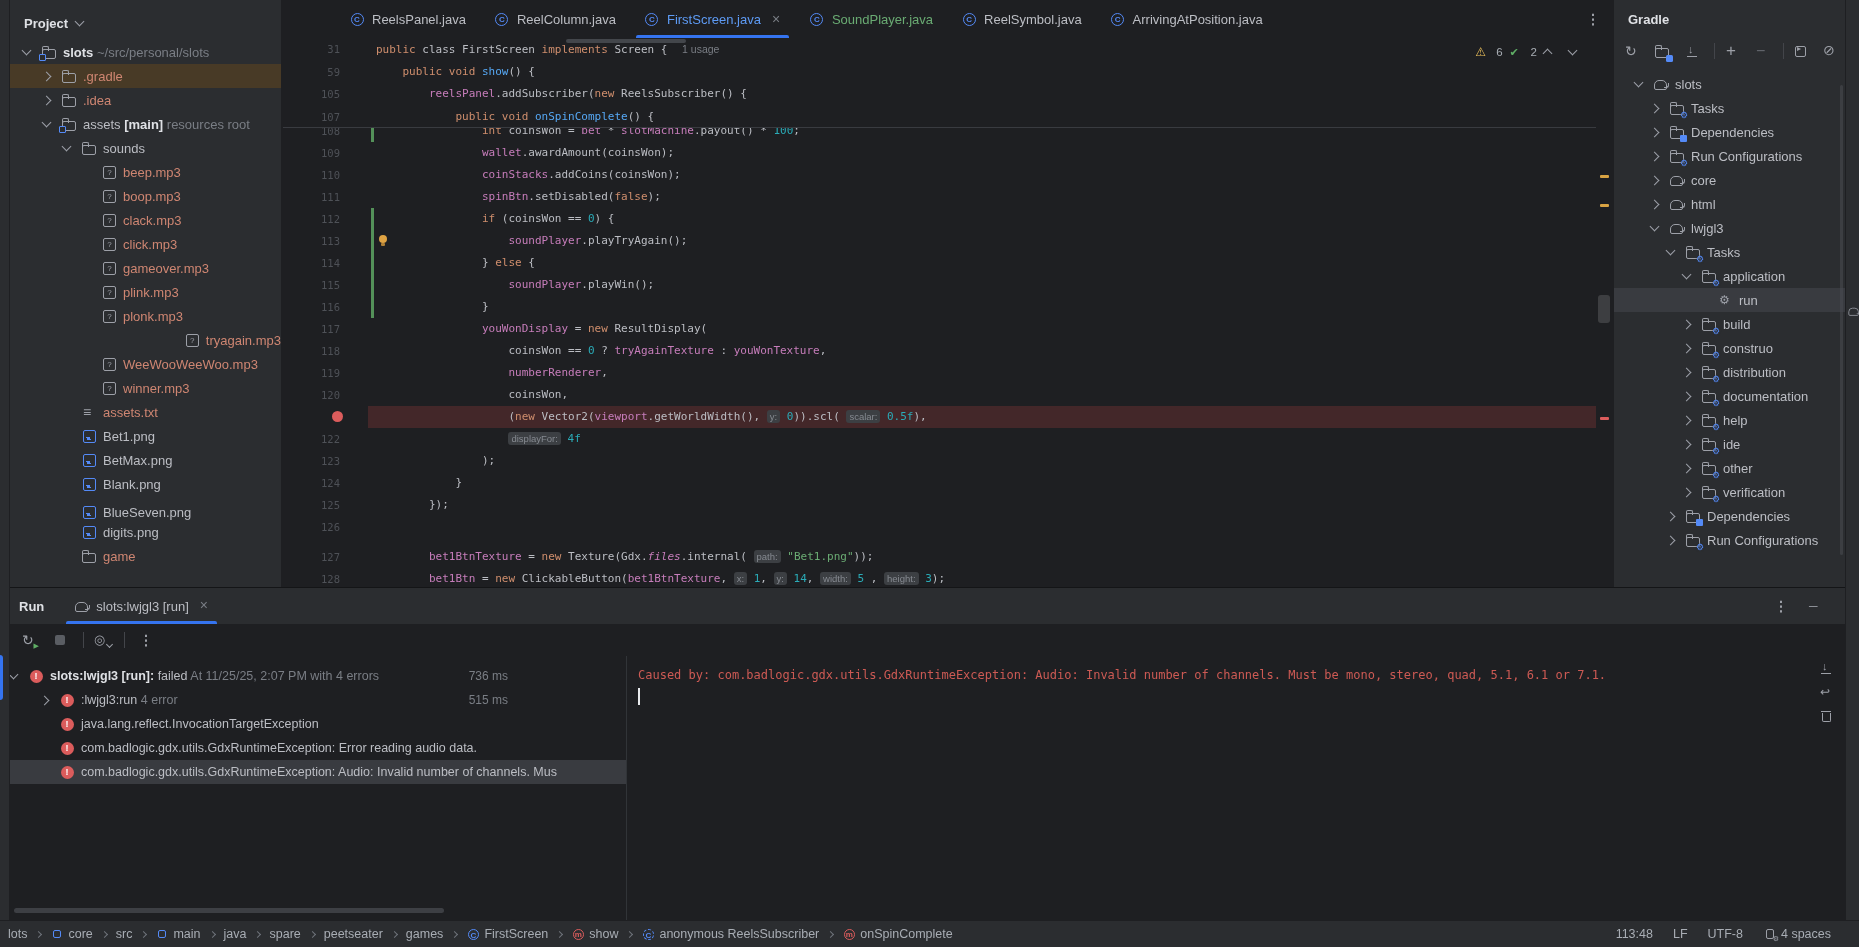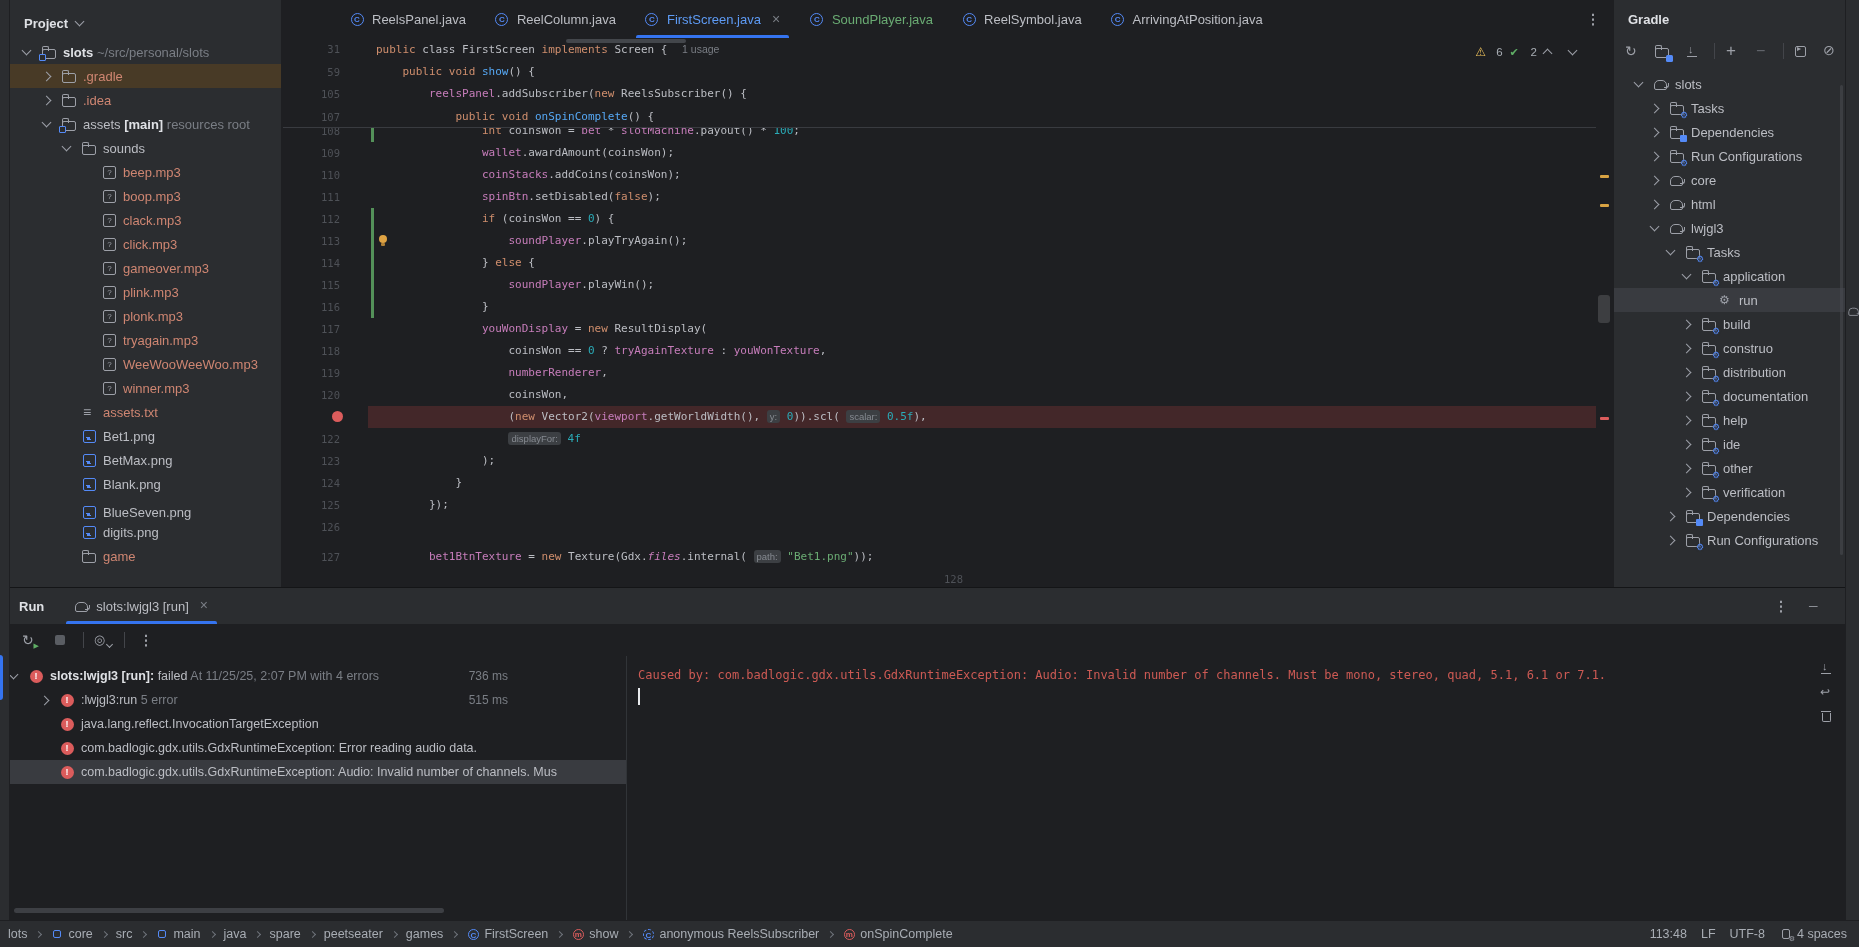--- a/index.html
+++ b/index.html
@@ -154,21 +154,21 @@
   .console-err{color:#cd5a54;white-space:pre}
   .console-caret{display:block;width:2px;height:17px;background:#e8eaed;margin-top:2px}
   .console-btns{position:absolute;right:2px;top:4px;width:28px;display:flex;flex-direction:column;gap:8px;align-items:center}
 
   
   .status-bar{position:absolute;left:0;top:920px;width:1859px;height:27px;background:var(--bg-panel);border-top:1px solid var(--border);display:flex;align-items:center;font-size:12.5px;color:#a8adb4}
   .crumbs{display:flex;align-items:center;gap:9px;padding-left:8px;white-space:nowrap;overflow:hidden;flex:1}
   .crumb{display:flex;align-items:center;gap:4px}
   .crumb .icon{width:14px;height:14px;margin-right:0}
   .crumb-sep{width:5px;height:5px;border-right:1.3px solid #6f737a;border-bottom:1.3px solid #6f737a;transform:rotate(-45deg);flex:none}
-  .status-right{display:flex;align-items:center;gap:14px;padding-right:12px}
+  .status-right{display:flex;align-items:center;gap:20px;padding-right:28px}
   .status-right .item{display:flex;align-items:center;gap:4px}
   .status-right .icon{width:14px;height:14px;margin-right:0}
 </style>
 </head>
 <body>
 
 <div class="app">
 
   <div class="left-stripe">
     <div class="stripe-indicator"></div>
@@ -237,21 +237,21 @@
         <div class="trow" style="padding-left: 73px;">
           <span class="chevsp"></span>
           <span class="icon i-audio"></span>
           <span class="tlabel"><span class="ts-p">plink.mp3</span></span>
         </div>
         <div class="trow" style="padding-left: 73px;">
           <span class="chevsp"></span>
           <span class="icon i-audio"></span>
           <span class="tlabel"><span class="ts-p">plonk.mp3</span></span>
         </div>
-        <div class="trow" style="padding-left: 73px;">
+        <div class="trow" style="padding-left: 73px; justify-content: flex-end;">
           <span class="chevsp"></span>
           <span class="icon i-audio"></span>
           <span class="tlabel"><span class="ts-p">tryagain.mp3</span></span>
         </div>
         <div class="trow" style="padding-left: 73px;">
           <span class="chevsp"></span>
           <span class="icon i-audio"></span>
           <span class="tlabel"><span class="ts-p">WeeWooWeeWoo.mp3</span></span>
         </div>
         <div class="trow" style="padding-left: 73px;">
@@ -437,21 +437,21 @@
           <div class="crow" style="height: 22px;">
             <span class="lnum">126</span>
             <span class="cgut"></span>
             <pre class="ccode"><span class="cs-df"></span></pre>
           </div>
           <div class="crow" style="height: 22px; margin-top: 8px;">
             <span class="lnum">127</span>
             <span class="cgut"></span>
             <pre class="ccode"><span class="cs-df">        </span><span class="cs-fl">bet1BtnTexture</span><span class="cs-df"> = </span><span class="cs-k">new </span><span class="cs-df">Texture(Gdx.</span><span class="cs-it">files</span><span class="cs-df">.internal( </span><span class="cs-hint">path:</span><span class="cs-df"> </span><span class="cs-st">"Bet1.png"</span><span class="cs-df">));</span></pre>
           </div>
-          <div class="crow" style="height: 22px; flex-direction: column;">
+          <div class="crow" style="height: 22px;">
             <span class="lnum">128</span>
             <span class="cgut"></span>
             <pre class="ccode"><span class="cs-df">        </span><span class="cs-fl">bet1Btn</span><span class="cs-df"> = </span><span class="cs-k">new </span><span class="cs-df">ClickableButton(</span><span class="cs-fl">bet1BtnTexture</span><span class="cs-df">, </span><span class="cs-hint">x:</span><span class="cs-df"> </span><span class="cs-nm">1</span><span class="cs-df">, </span><span class="cs-hint">y:</span><span class="cs-df"> </span><span class="cs-nm">14</span><span class="cs-df">, </span><span class="cs-hint">width:</span><span class="cs-df"> </span><span class="cs-nm">5</span><span class="cs-df"> , </span><span class="cs-hint">height:</span><span class="cs-df"> </span><span class="cs-nm">3</span><span class="cs-df">);</span></pre>
           </div>
         </div>
       <div class="sticky" id="sticky-lines">
           <div class="crow" style="height: 22.5px;">
             <span class="lnum">31</span>
             <span class="cgut"></span>
             <pre class="ccode"><span class="cs-k">public </span><span class="cs-df">class FirstScreen </span><span class="cs-k">implements </span><span class="cs-df">Screen { </span><span class="cs-usage">1 usage</span></pre>
@@ -669,21 +669,21 @@
         <div class="tree-hscroll"></div>
       <div class="trow" style="">
             <span class="chev d"></span>
             <span class="icon i-error"></span>
             <span class="tlabel"><span class="ts-b">slots:lwjgl3 [run]: </span><span class="ts-d">failed </span><span class="ts-g">At 11/25/25, 2:07 PM with 4 errors</span></span>
             <span class="rtime">736 ms</span>
           </div>
           <div class="trow" style="padding-left: 31px;">
             <span class="chev r"></span>
             <span class="icon i-error"></span>
-            <span class="tlabel"><span class="ts-d">:lwjgl3:run  </span><span class="ts-g">5 error</span></span>
+            <span class="tlabel"><span class="ts-d">:lwjgl3:run  </span><span class="ts-g">4 error</span></span>
             <span class="rtime">515 ms</span>
           </div>
           <div class="trow" style="padding-left: 49px;">
             <span class="icon i-error"></span>
             <span class="tlabel"><span class="ts-d">java.lang.reflect.InvocationTargetException</span></span>
           </div>
           <div class="trow" style="padding-left: 49px;">
             <span class="icon i-error"></span>
             <span class="tlabel"><span class="ts-d">com.badlogic.gdx.utils.GdxRuntimeException: Error reading audio data.</span></span>
           </div>

